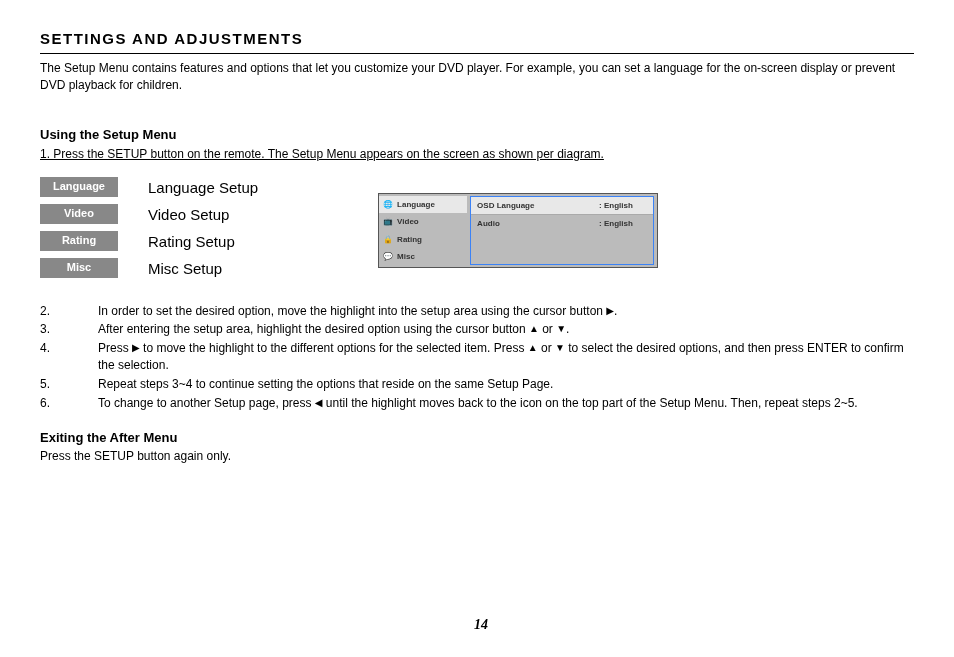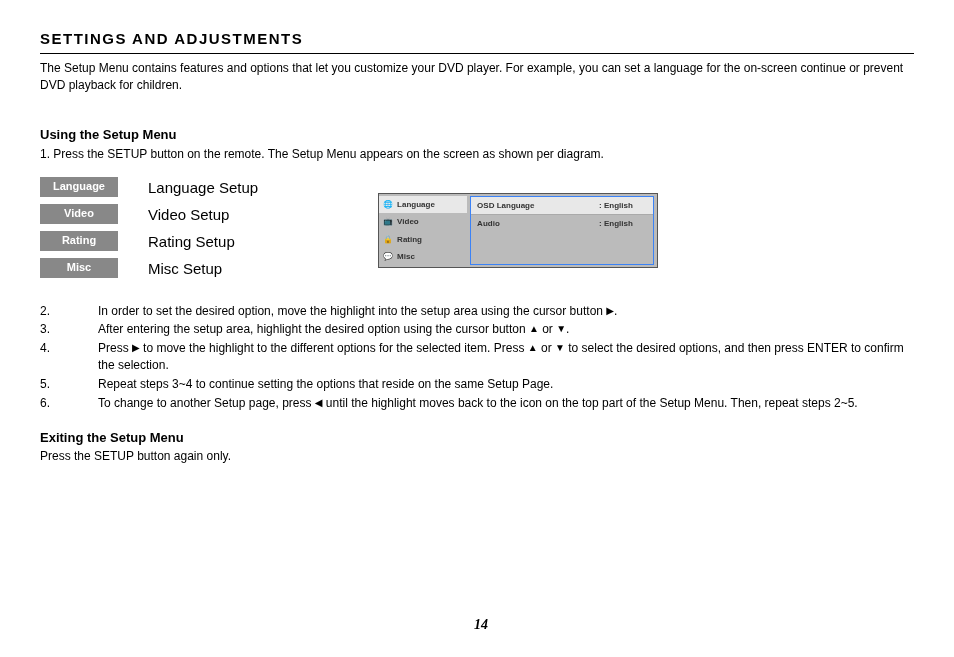--- a/index.html
+++ b/index.html
@@ -17,21 +17,21 @@
     .heading {
       font-size: 15px;
       font-weight: bold;
       letter-spacing: 1.5px;
       padding-bottom: 4px;
       border-bottom: 1.5px solid #000;
       margin-bottom: 6px;
     }
     .intro { margin-bottom: 22px; }
     .sub { font-size: 13px; font-weight: bold; margin-bottom: 2px; margin-top: 32px; }
-    .step1 { margin-bottom: 14px; }
+    .step1 { margin-bottom: 14px; text-decoration: underline; }
     .two-col {
       display: flex;
       gap: 120px;
       margin-bottom: 18px;
       align-items: center;
     }
     .labels-col { }
     .labels-row {
       display: flex;
       align-items: center;
@@ -108,21 +108,21 @@
       font-family: "Times New Roman", serif;
       font-weight: bold;
       font-size: 14px;
     }
   </style>
 </head>
 <body>
 
 <div class="heading">SETTINGS AND ADJUSTMENTS</div>
 
-<div class="intro">The Setup Menu contains features and options that let you customize your DVD player. For example, you can set a language for the on-screen continue or prevent DVD playback for children.</div>
+<div class="intro">The Setup Menu contains features and options that let you customize your DVD player. For example, you can set a language for the on-screen display or prevent DVD playback for children.</div>
 
 <div class="sub">Using the Setup Menu</div>
 <div class="step1">1.  Press the SETUP button on the remote. The Setup Menu appears on the screen as shown per diagram.</div>
 
 <div class="two-col">
   <div class="labels-col">
     <div class="labels-row">
       <span class="pill">Language</span>
       <span class="pill-desc">Language Setup</span>
     </div>
@@ -196,16 +196,16 @@
     <div class="t">Repeat steps 3~4 to continue setting the options that reside on the same Setup Page.</div>
   </div>
   <div class="row">
     <div class="num">6.</div>
     <div class="t">
       <span>To change to another Setup page, press </span><span class="tri">◀</span><span> until the highlight moves back to the icon on the top part of the Setup Menu. Then, repeat steps 2~5.</span>
     </div>
   </div>
 </div>
 
-<div class="exit-sub">Exiting the Setup Menu</div>
+<div class="exit-sub">Exiting the After Menu</div>
 <div class="exit-text">Press the SETUP button again only.</div>
 
 <div class="pagenum">14</div>
 
 </body></html>

